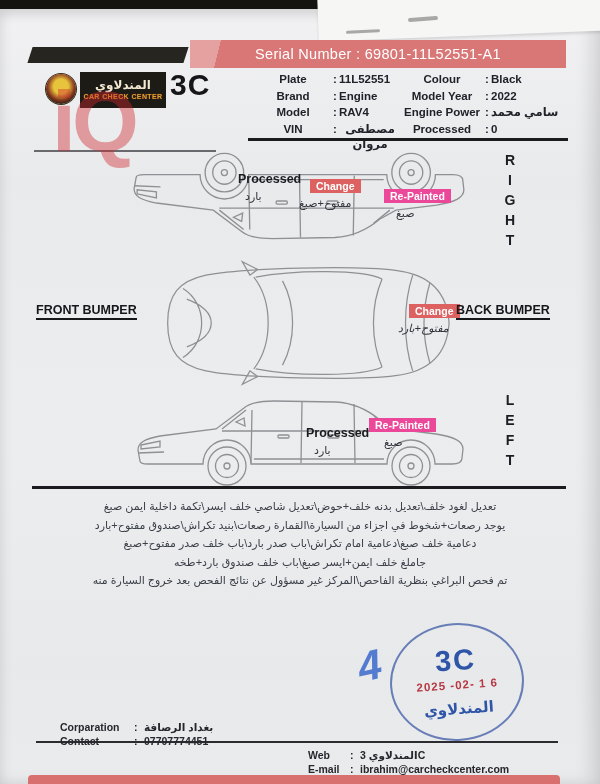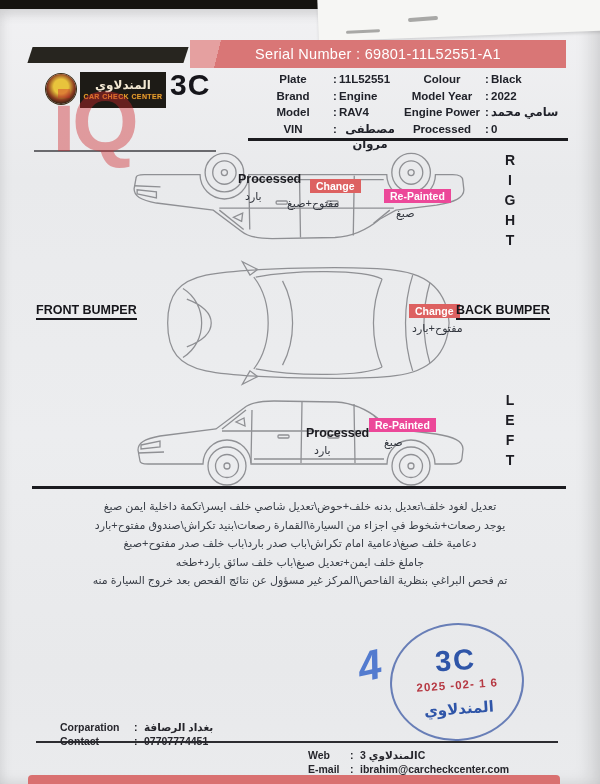--- a/index.html
+++ b/index.html
@@ -149,35 +149,35 @@
     <circle cx="95" cy="78" r="19"></circle>
       <circle cx="95" cy="78" r="11.5"></circle>
       <circle cx="95" cy="78" r="3"></circle>
     <circle cx="279" cy="78" r="19"></circle>
       <circle cx="279" cy="78" r="11.5"></circle>
       <circle cx="279" cy="78" r="3"></circle>
   </svg>
   <div class="proc" style="left:238px;top:172px;">Processed</div>
   <div class="note-ar" style="left:245px;top:190px;">بارد</div>
   <div class="chip change" style="left:310px;top:179px;">Change</div>
-  <div class="note-ar" style="left:287px;top:197px;">مفتوح+صبغ</div>
+  <div class="note-ar" style="left:299px;top:197px;">مفتوح+صبغ</div>
   <div class="chip repaint" style="left:384px;top:189px;">Re-Painted</div>
   <div class="note-ar" style="left:396px;top:207px;">صبغ</div>
   <div class="vlabel" style="left:502px;top:152px;">RIGHT</div>
 
   <svg class="carsvg" style="left:138px;top:256px;" width="335" height="134" viewBox="0 0 340 140">
     <path d="M 26,70 C 26,40 38,26 66,20 C 105,12 225,10 264,15 C 298,19 318,36 320,70 C 318,104 298,121 264,125 C 225,130 105,128 66,120 C 38,114 26,100 26,70 Z"></path>
     <path d="M 42,34 C 68,50 68,90 42,106 M 46,45 C 80,58 80,82 46,95"></path>
     <path d="M 116,22 C 136,48 136,92 116,118 M 146,26 C 160,52 160,88 146,114"></path>
     <path d="M 118,22 C 160,14 230,14 250,24 M 118,118 C 160,126 230,126 250,116"></path>
     <path d="M 250,24 C 238,52 238,88 250,116 M 282,20 C 272,50 272,90 282,120 M 300,28 C 292,55 292,85 300,112"></path>
     <path d="M 112,20 L 104,6 L 120,14 Z M 112,120 L 104,134 L 120,126 Z"></path>
   </svg>
   <div class="chip change" style="left:409px;top:304px;">Change</div>
-  <div class="note-ar" style="left:412px;top:322px;">مفتوح+بارد</div>
+  <div class="note-ar" style="left:398px;top:322px;font-style:italic;">مفتوح+بارد</div>
   <div class="bumper" style="left:36px;top:303px;">FRONT BUMPER</div>
   <div class="bumper" style="left:456px;top:303px;">BACK BUMPER</div>
 
   <svg class="carsvg" style="left:132px;top:388px;" width="340" height="100" viewBox="0 0 340 100">
     <path d="M 8,73 L 6,62 C 6,55 12,51 28,48 L 84,41 L 112,20 C 118,15 128,13 142,13 L 204,14 C 222,15 236,22 248,32 L 264,41 L 304,46 C 322,49 331,53 331,61 L 330,70 C 330,74 326,76 320,76 L 303,76 A 24 24 0 0 0 255,76 L 119,76 A 24 24 0 0 0 71,76 L 16,76 C 10,76 8,75 8,73 Z"></path>
     <path d="M 90,41 L 114,22 M 242,28 L 258,41 M 90,43 L 262,43 M 120,22 L 119,75 M 170,14 L 169,75 M 222,16 L 223,75 M 6,65 L 32,64 M 122,71 L 252,71"></path>
     <path d="M 9,57 L 28,53 L 28,59 L 9,61 Z M 112,30 L 104,34 L 113,38 Z"></path>
     <rect x="146" y="47" width="11" height="3" rx="1"></rect>
       <rect x="196" y="47" width="11" height="3" rx="1"></rect>
     <circle cx="95" cy="78" r="19"></circle>
@@ -191,21 +191,21 @@
   <div class="note-ar" style="left:384px;top:436px;">صبغ</div>
   <div class="proc" style="left:306px;top:426px;">Processed</div>
   <div class="note-ar" style="left:314px;top:444px;">بارد</div>
   <div class="vlabel" style="left:502px;top:392px;">LEFT</div>
 
   <div id="notes-rule"></div>
   <div id="notes">
     <div>تعديل لغود خلف\تعديل بدنه خلف+حوض\تعديل شاصي خلف ايسر\تكمة داخلية ايمن صبغ</div>
     <div>يوجد رصعات+شخوط في اجزاء من السيارة\القمارة رصعات\بنيد تكراش\صندوق مفتوح+بارد</div>
     <div>دعامية خلف صبغ\دعامية امام تكراش\باب صدر بارد\باب خلف صدر مفتوح+صبغ</div>
-    <div>جاملغ خلف ايمن+تعديل صبغ\باب خلف سائق بارد+طخه</div>
+    <div>جاملغ خلف ايمن+ايسر صبغ\باب خلف صندوق بارد+طخه</div>
     <div>تم فحص البراغي بنظرية الفاحص\المركز غير مسؤول عن نتائج الفحص بعد خروج السيارة منه</div>
   </div>
 
   <div id="stamp-mark">4</div>
   <div id="stamp">
     <span class="code">3C</span>
     <span class="date">2025 -02- 1 6</span>
     <span class="name">المندلاوي</span>
   </div>
 

